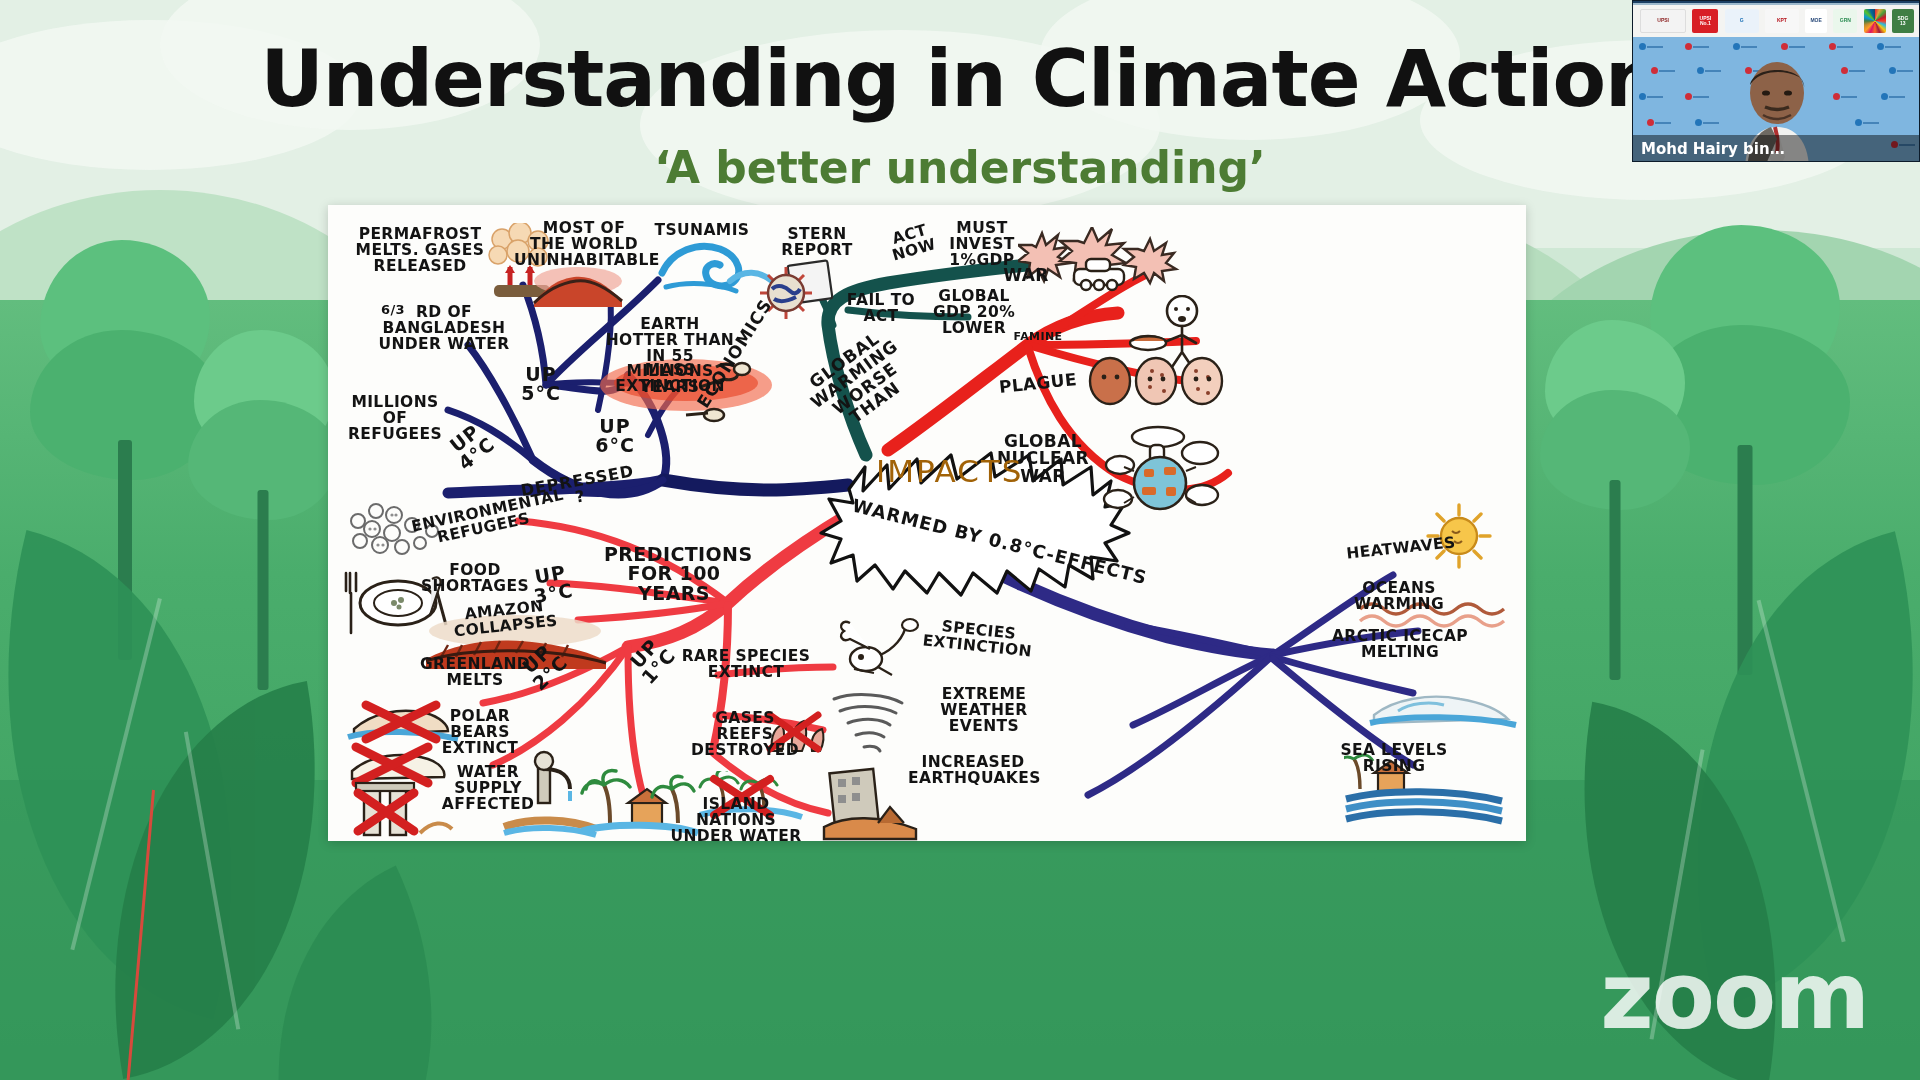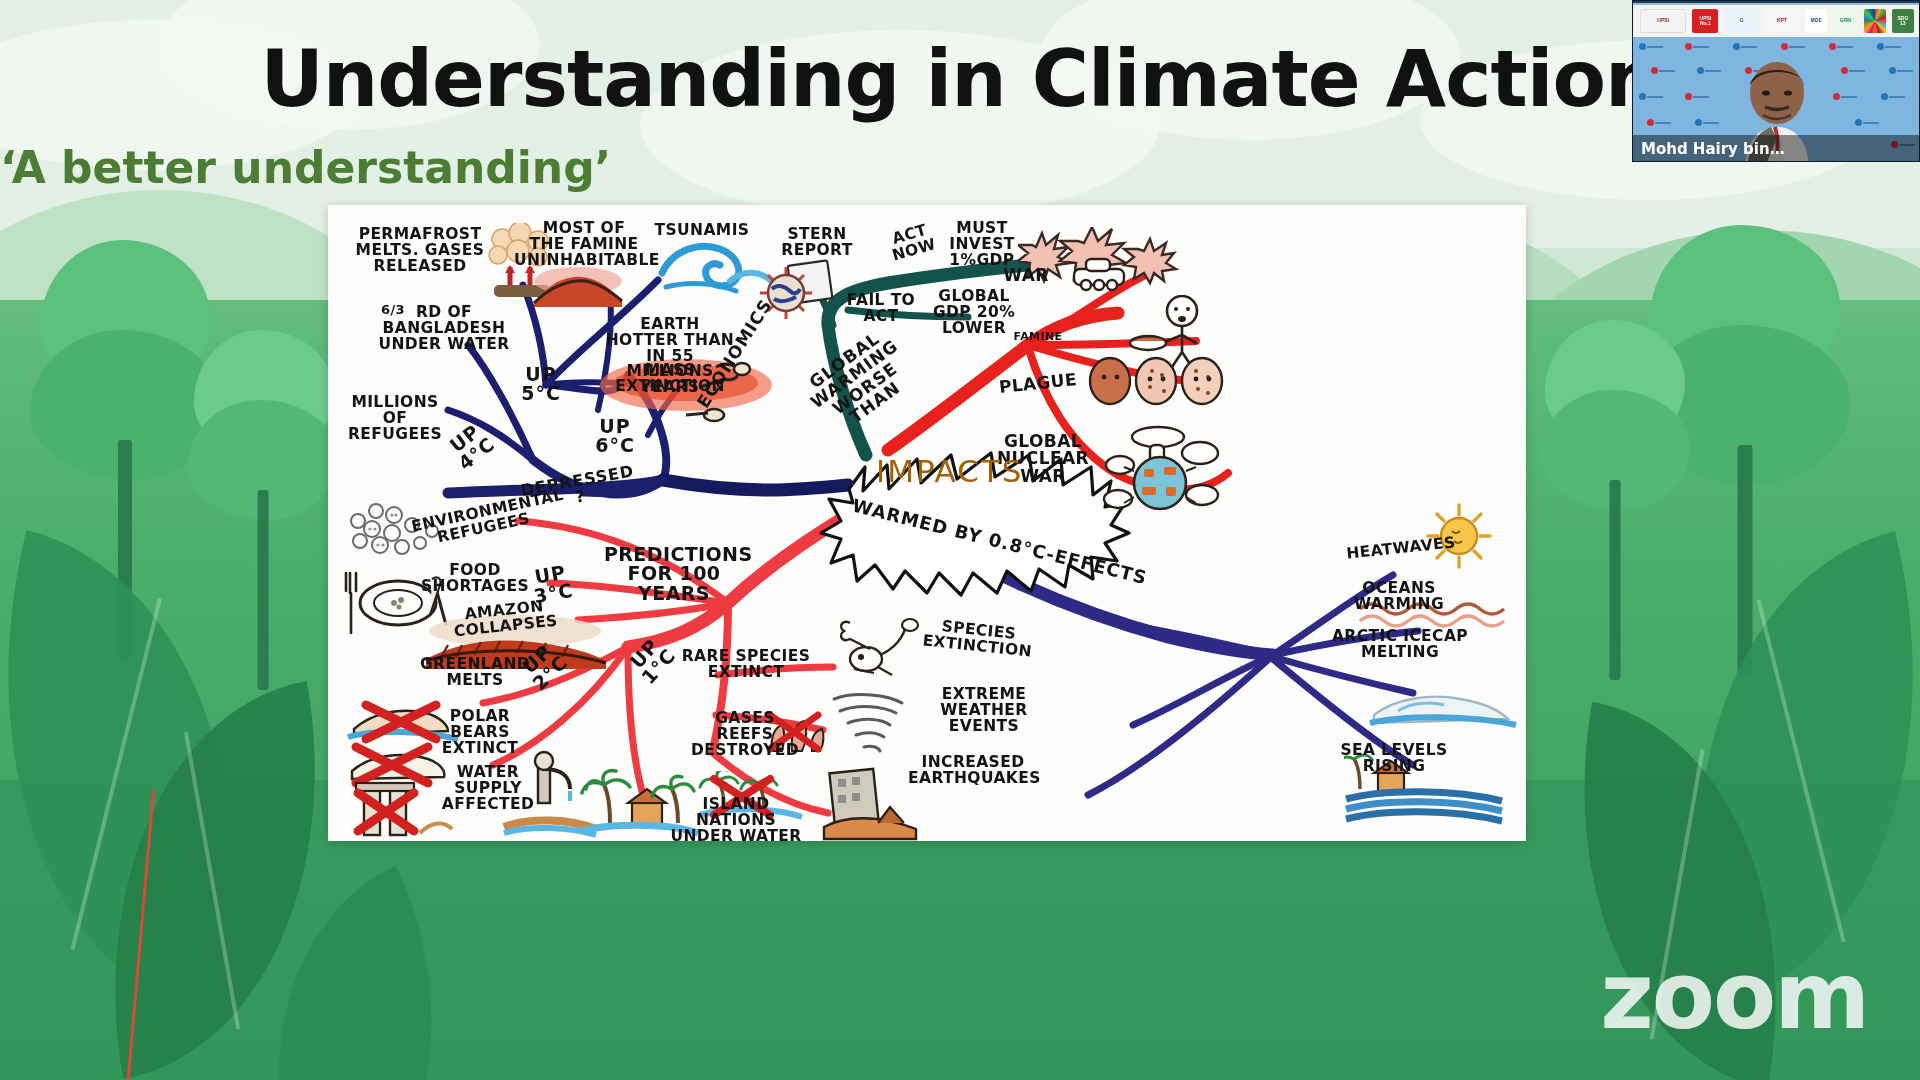--- a/index.html
+++ b/index.html
@@ -67,20 +67,21 @@
   
   #slide-title {
     position:absolute; left:0; top:34px; width:1920px;
     text-align:center;
     font-size:78px; font-weight:bold; letter-spacing:-1px;
     color:#111; white-space:nowrap;
     font-family:"DejaVu Sans", sans-serif;
   }
   #slide-subtitle {
     position:absolute; left:0; top:142px; width:1920px;
+    text-align:center;
     font-size:44px; font-weight:bold;
     color:#4d7c34;
     font-family:"DejaVu Sans", sans-serif;
   }
 
   
   #mindmap-panel {
     position:absolute; left:328px; top:205px;
     width:1198px; height:636px;
     background:#fdfdfb;
@@ -596,21 +597,21 @@
       <path d="M30 28 l17 -12 l17 12 z" fill="#c9703a" stroke="#2a2118" stroke-width="2.2"></path>
       <path d="M2 54 C40 44 110 44 158 56" fill="none" stroke="#2b6fa8" stroke-width="7"></path>
       <path d="M2 64 C40 54 110 54 158 66" fill="none" stroke="#3f8fc6" stroke-width="7"></path>
       <path d="M2 74 C40 64 110 64 158 76" fill="none" stroke="#2b6fa8" stroke-width="7"></path>
     </svg>
 
     <div class="mm-label lvl1" style="left:22px;top:22px;width:140px;">PERMAFROST
 MELTS. GASES
 RELEASED</div>
     <div class="mm-label lvl1" style="left:186px;top:16px;width:140px;">MOST OF
-THE FAMINE
+THE WORLD
 UNINHABITABLE</div>
     <div class="mm-label lvl1" style="left:318px;top:18px;width:112px;">TSUNAMIS</div>
     <div class="mm-label lvl1" style="left:272px;top:80px;width:140px;margin-top:32px;">EARTH
 HOTTER THAN
 IN 55 MILLIONS
 YEARS</div>
     <div class="mm-label lvl1" style="left:40px;top:100px;width:152px;">RD OF
 BANGLADESH
 UNDER WATER</div>
     <div class="mm-label lvl1" style="left:52px;top:98px;width:26px;font-size:13px;">6/3</div>

